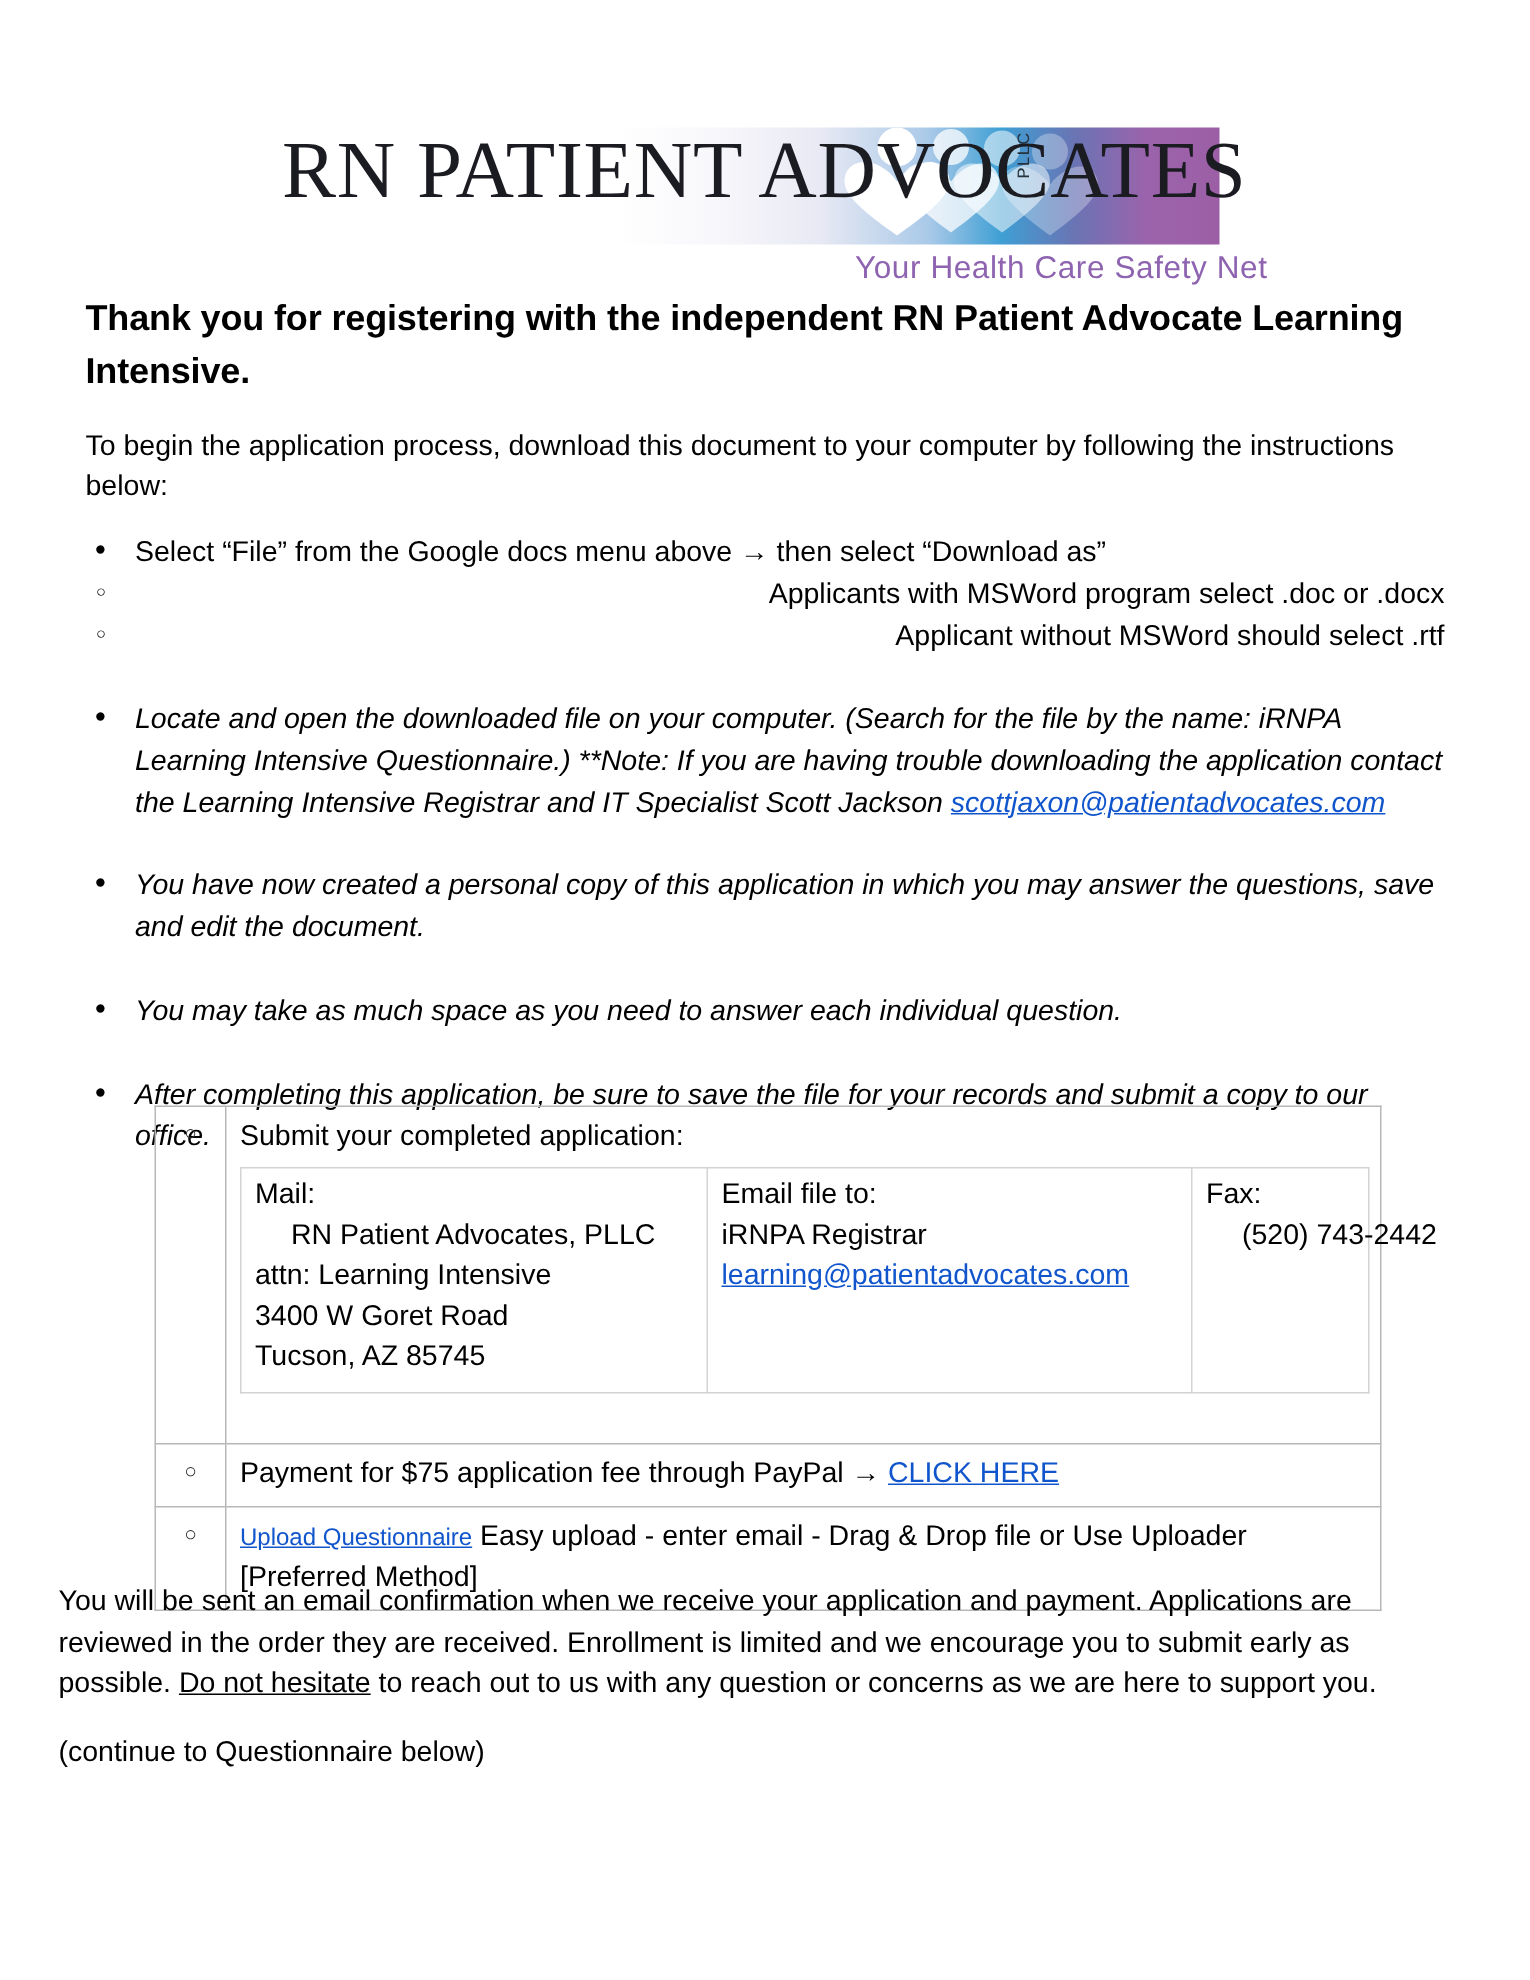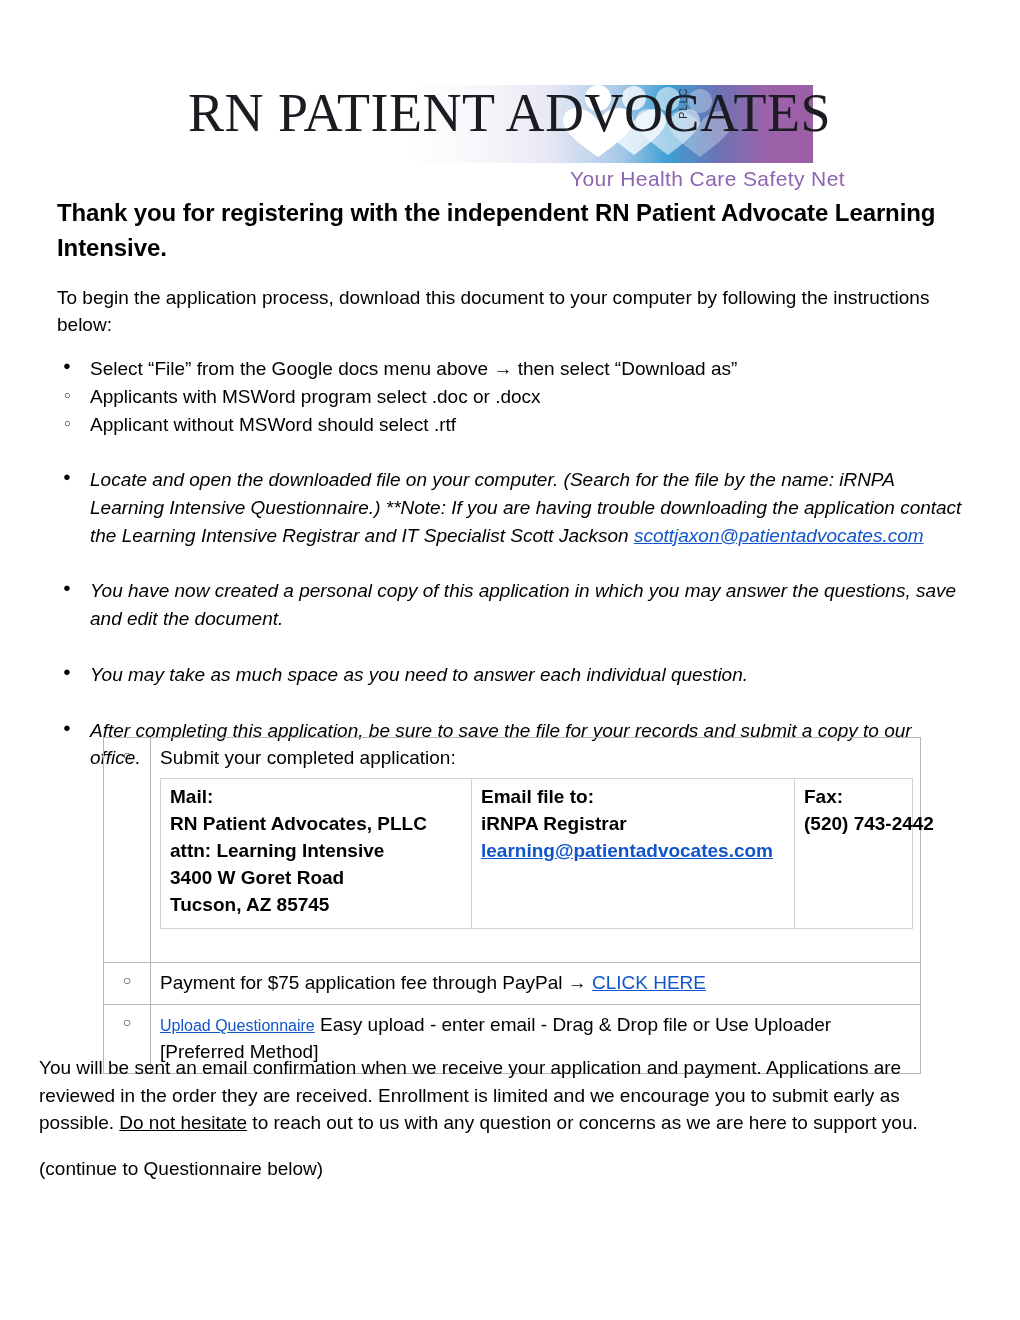--- a/index.html
+++ b/index.html
@@ -126,20 +126,21 @@
   ul.lvl1 > li::before {
     content: "\25CF";
     position: absolute;
     left: 6px;
     top: -1px;
     font-size: 13px;
     line-height: 1.9;
   }
   ul.lvl1 > li.sub {
     padding-left: 33px;
+    text-align: right;
   }
   ul.lvl1 > li.sub::before {
     content: "\25CB";
     font-size: 11px;
     left: 7px;
     top: 0px;
     line-height: 2.2;
   }
   a.link {
     color: #1155cc;
@@ -177,34 +178,33 @@
   td.cellbody {
     padding: 7px 7px 7px 9px !important;
     font-size: 19px;
     line-height: 1.42;
   }
   table.inner {
     border-collapse: collapse;
     width: 100%;
     table-layout: fixed;
     margin-top: 6px;
-    font-weight: bold;
   }
   table.inner td {
     border: 1px solid #d3d3d3;
     vertical-align: top;
     padding: 5px 6px 9px 9px;
     font-size: 19px;
     line-height: 1.42;
   }
   td.col-mail { width: 295px; }
   td.col-email { width: 307px; }
   td.col-fax { width: auto; }
   .inner-pad-bottom { height: 26px; }
-  .nowrapline { white-space: nowrap; }
+  .nowrapline { white-space: nowrap; margin-left: 24px; }
 
   .closing {
     position: absolute;
     left: 39px;
     top: 1054px;
     width: 910px;
   }
   .closing .para { margin-bottom: 18px; }
 </style>
 </head>

